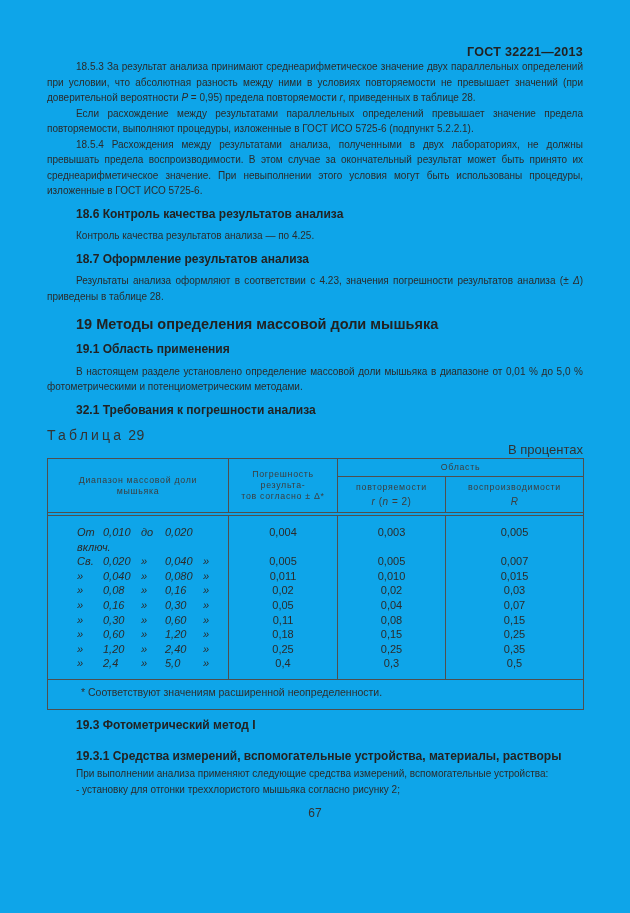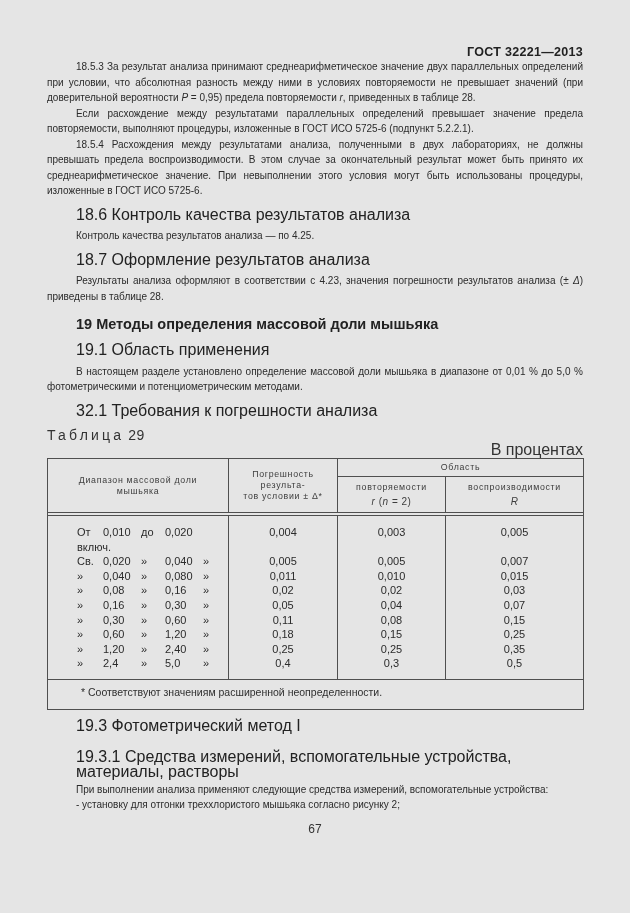--- a/index.html
+++ b/index.html
@@ -1,21 +1,21 @@
 <!DOCTYPE html>
 <html lang="ru"><head>
 <meta charset="utf-8">
 <style>
   * { box-sizing: border-box; }
   html, body { margin: 0; padding: 0; background: #ffffff; }
   .page {
     position: relative;
     width: 630px;
     height: 913px;
-    background: #e5e5e5;
+    background: #0ea5e9;
     font-family: "Liberation Sans", "DejaVu Sans", sans-serif;
     color: #2b2b2b;
     overflow: hidden;
   }
   .content { margin: 0 47px; }
   .doc-header {
     padding-top: 45px;
     font-size: 12.5px;
     font-weight: 700;
     text-align: right;
@@ -26,38 +26,38 @@
     margin: 0;
     font-size: 10px;
     line-height: 15.5px;
     text-align: justify;
     text-indent: 29px;
   }
   .mt-first { margin-top: 15px; }
   .h-sub {
     margin: 8px 0 6px;
     padding-left: 29px;
-    font-size: 16px;
+    font-size: 12px;
     line-height: 15.5px;
-    font-weight: 400;
+    font-weight: 700;
     color: #222;
   }
   .h-tight { margin: 15px 0 2px; }
   .h-main {
     margin: 11px 0 8px;
     padding-left: 29px;
     font-size: 14.5px;
     line-height: 19px;
     font-weight: 700;
     color: #222;
   }
   .t-caption { margin-top: 11px; font-size: 14px; line-height: 13px; color: #333; }
   .t-caption .cap-word { letter-spacing: 3.2px; }
   .t-caption .cap-num { letter-spacing: .5px; }
-  .t-unit { font-size: 16px; line-height: 13px; text-align: right; margin: 1px 0 2px; color: #333; }
+  .t-unit { font-size: 13px; line-height: 13px; text-align: right; margin: 1px 0 2px; color: #333; }
 
   table.t29 {
     border-collapse: collapse;
     width: 536px;
     table-layout: fixed;
     border: 1.4px solid #4f4f4f;
   }
   col.w1 { width: 181px; }
   col.w2 { width: 109px; }
   col.w3 { width: 108px; }
@@ -82,21 +82,21 @@
   .dgap td { height: 3px; padding: 0; border-bottom: 1px solid #4f4f4f; }
   tbody td {
     font-size: 11px;
     line-height: 14.6px;
     vertical-align: top;
     padding: 0;
     text-align: center;
     color: #2b2b2b;
   }
   tbody tr:first-child td { padding-top: 9px; }
-  td.c-range { text-align: left; padding-left: 29px; }
+  td.c-range { text-align: left; padding-left: 29px; font-style: italic; }
   .rp  { display: inline-block; }
   .rp0 { width: 26px; }
   .rp1 { width: 38px; }
   .rp2 { width: 24px; }
   .rp3 { width: 38px; }
   tfoot tr.fill td { height: 9px; border-bottom: 1px solid #4f4f4f; padding: 0; }
   td.footnote {
     font-size: 10.5px;
     line-height: 13px;
     text-align: left;
@@ -144,21 +144,21 @@
           <col class="w4">
         </colgroup>
       <thead>
         <tr>
           <th class="h-c1 b-r" rowspan="2">
             <div>Диапазон массовой доли</div>
             <div>мышьяка</div>
           </th>
           <th class="h-c2 b-r" rowspan="2">
             <div>Погрешность результа-</div>
-            <div>тов условии ± Δ*</div>
+            <div>тов согласно ± Δ*</div>
           </th>
           <th class="h-group" colspan="2">Область</th>
         </tr>
         <tr>
           <th class="h-c3 b-r">
             <div>повторяемости</div>
             <div class="frm"><i>r</i><span> (</span><i>n</i><span> = 2)</span></div>
           </th>
           <th class="h-c4">
             <div>воспроизводимости</div>

